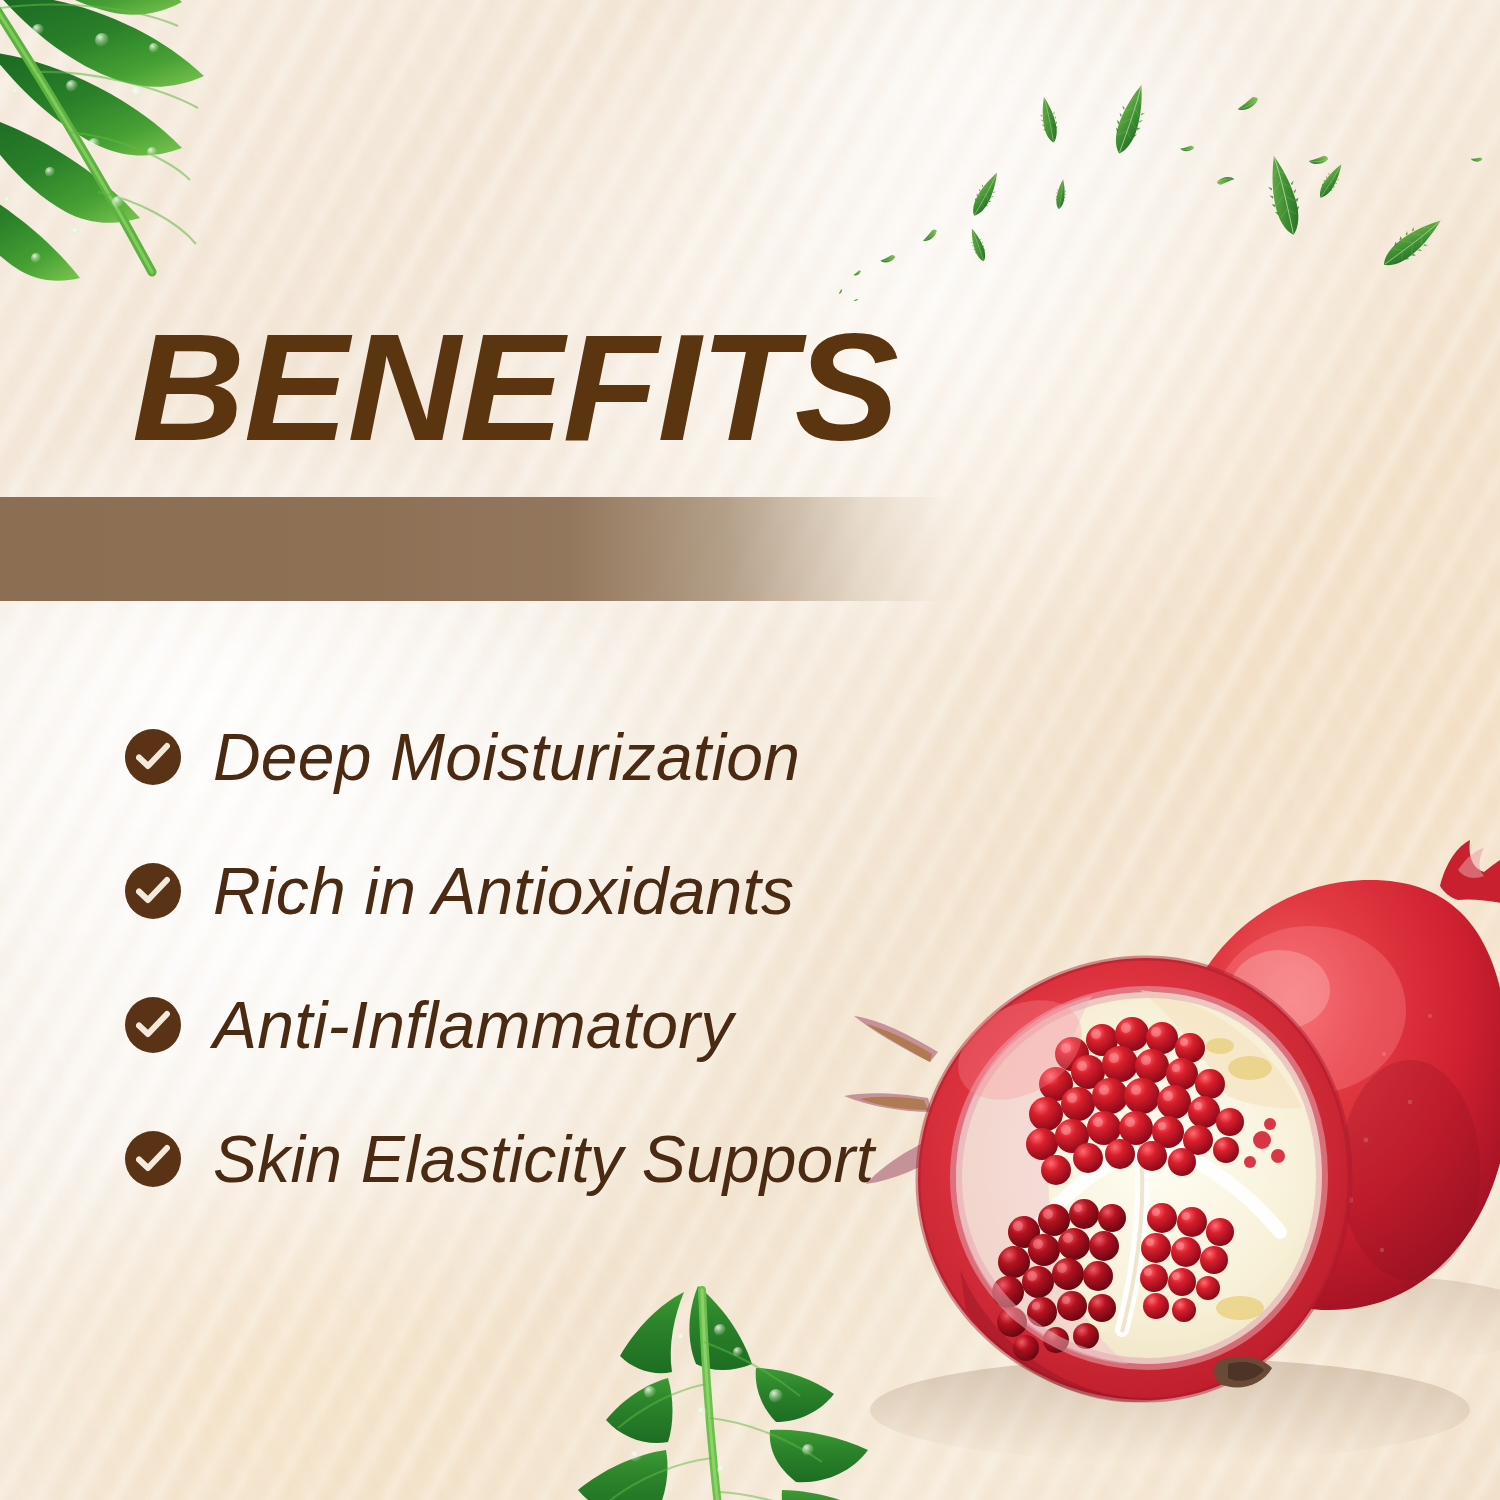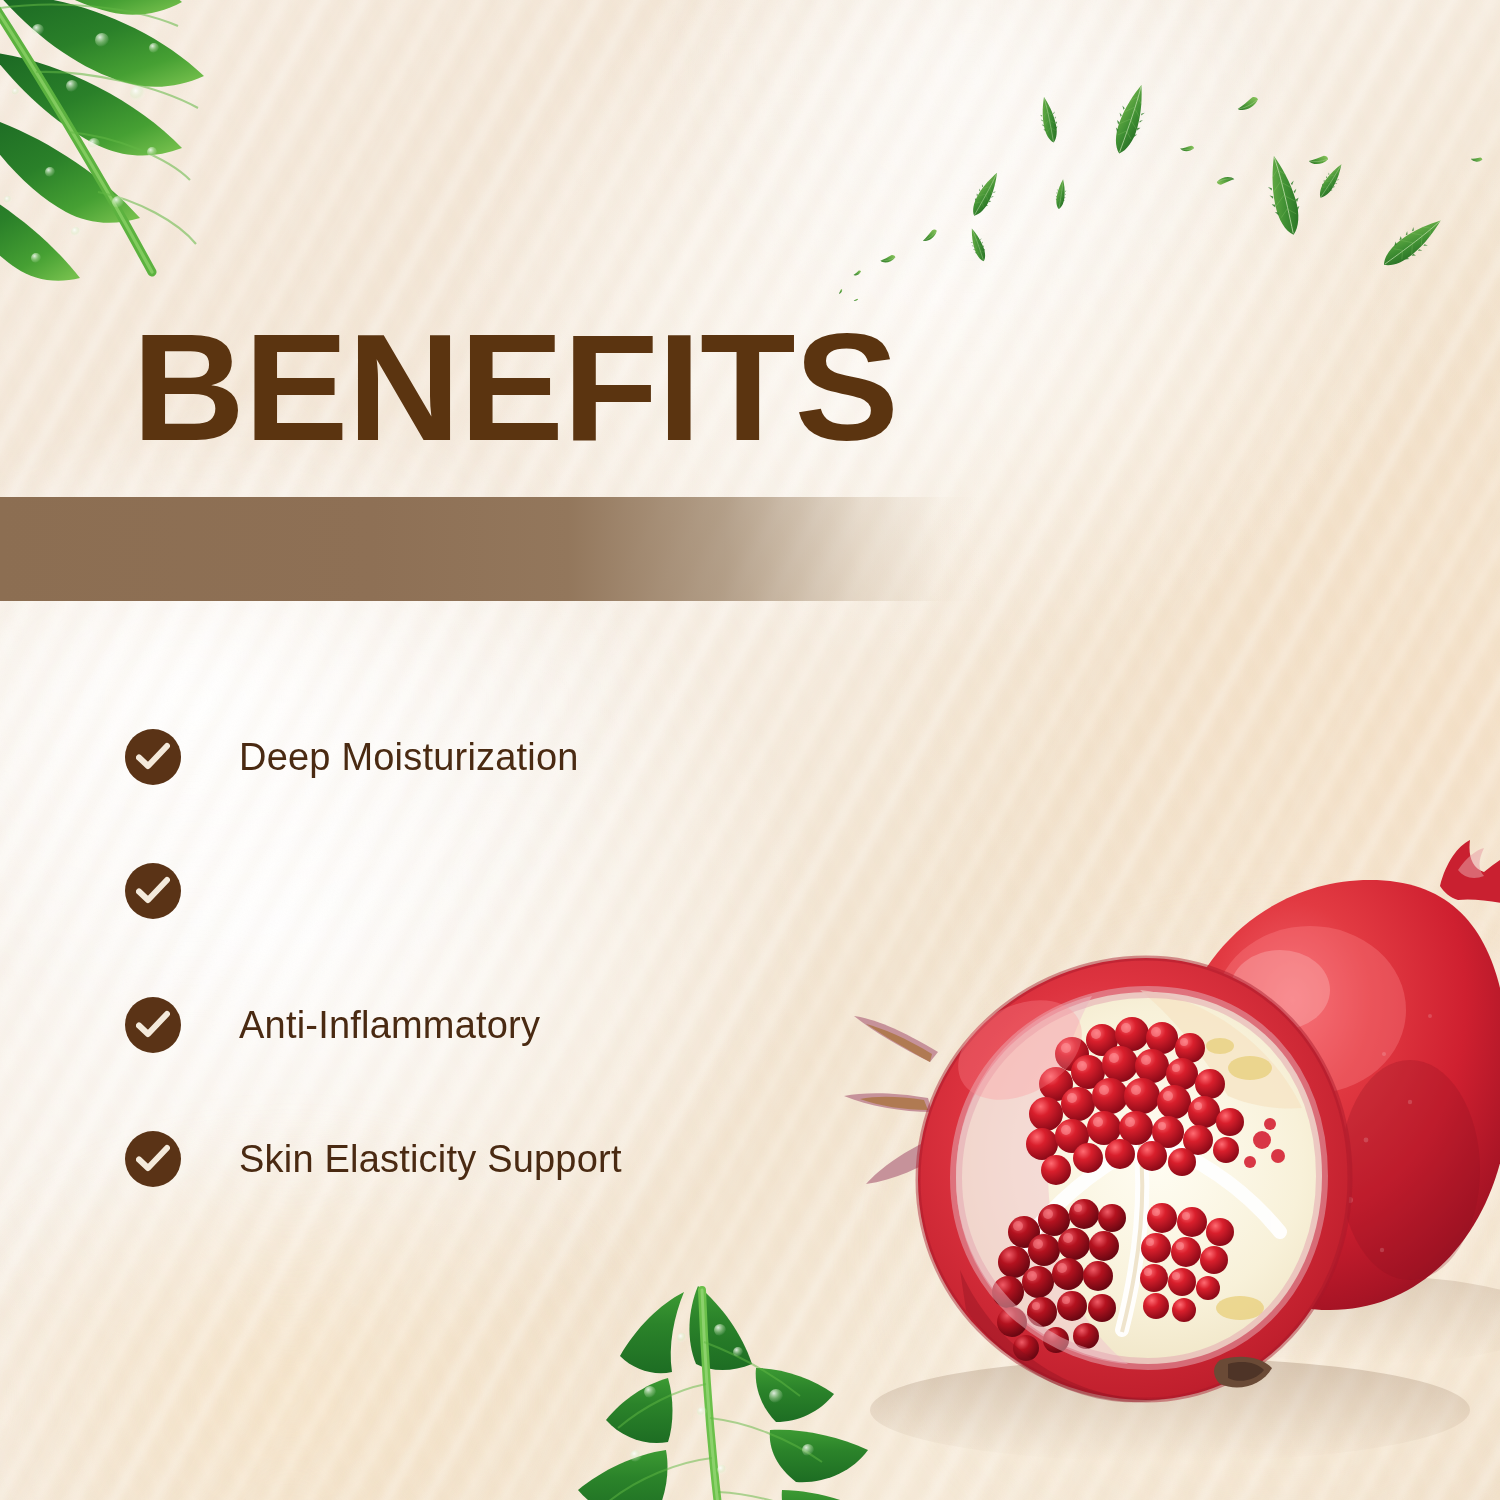--- a/index.html
+++ b/index.html
@@ -9,20 +9,21 @@
     font-family:"Liberation Sans", sans-serif;
     background:#f3e6d4;
   }
 
   .canvas {
     position:relative;
     width:1500px;
     height:1500px;
     overflow:hidden;
     background:#f97316;
+    font-style:italic;
   }
 
   
   .bg-base {
     position:absolute; inset:0;
     background:
       radial-gradient(ellipse 900px 700px at 18% 62%, rgba(255,255,255,0.92) 0%, rgba(255,255,255,0.0) 62%),
       radial-gradient(ellipse 700px 520px at 62% 20%, rgba(255,253,250,0.75) 0%, rgba(255,255,255,0) 70%),
       radial-gradient(ellipse 800px 800px at 96% 48%, rgba(244,223,197,0.85) 0%, rgba(244,223,197,0) 70%),
       linear-gradient(135deg, #f6ece0 0%, #f3e6d6 22%, #f7efe5 42%, #f2e3ce 62%, #f6ead8 80%, #f1e0c9 100%);
@@ -117,27 +118,26 @@
     flex:0 0 auto;
     width:56px; height:56px;
     border-radius:50%;
     background:#5A3316;
     position:relative;
     margin-right:32px;
   }
   .check-badge svg { position:absolute; left:11px; top:13px; }
   .benefit-label {
     font-family:"Liberation Sans", sans-serif;
-    font-size:38px;
+    font-size:66px;
     line-height:58px;
     font-weight:400;
     color:#4A2A12;
     letter-spacing:0.2px;
     white-space:nowrap;
-    margin-left:26px;
   }
 
   
   .decor { position:absolute; inset:0; pointer-events:none; }
   .decor-front { z-index:6; }
   .decor-back  { z-index:2; }
   .content { position:relative; z-index:4; }
 
   svg.leaf-svg, svg.fruit-svg { display:block; overflow:visible; }
 </style>
@@ -381,20 +381,21 @@
         </span>
         <span class="benefit-label">Deep Moisturization</span>
       </div>
 
       <div class="benefit-row">
         <span class="check-badge">
           <svg width="34" height="30" viewBox="0 0 34 30" aria-hidden="true">
             <path d="M3 15.5 L12 24 L31 4" fill="none" stroke="#F4EADB" stroke-width="6" stroke-linecap="round" stroke-linejoin="round"></path>
           </svg>
         </span>
+        <span class="benefit-label">Rich in Antioxidants</span>
       </div>
 
       <div class="benefit-row">
         <span class="check-badge">
           <svg width="34" height="30" viewBox="0 0 34 30" aria-hidden="true">
             <path d="M3 15.5 L12 24 L31 4" fill="none" stroke="#F4EADB" stroke-width="6" stroke-linecap="round" stroke-linejoin="round"></path>
           </svg>
         </span>
         <span class="benefit-label">Anti-Inflammatory</span>
       </div>

